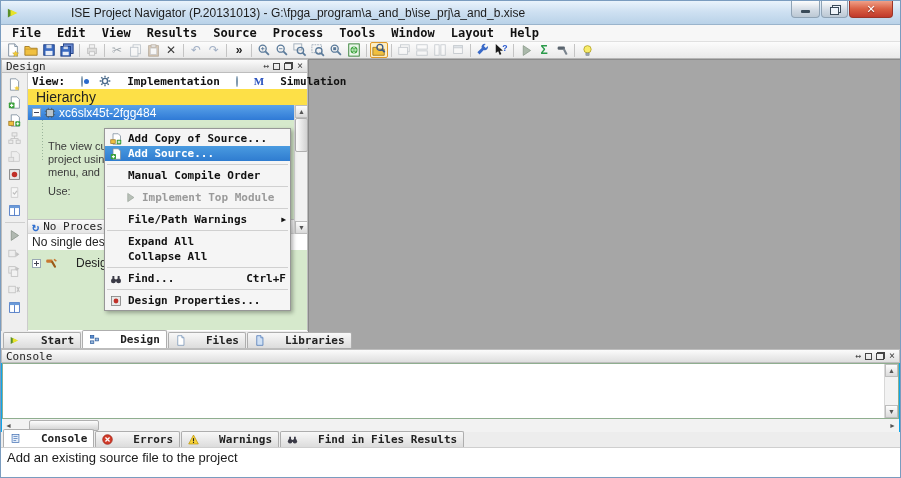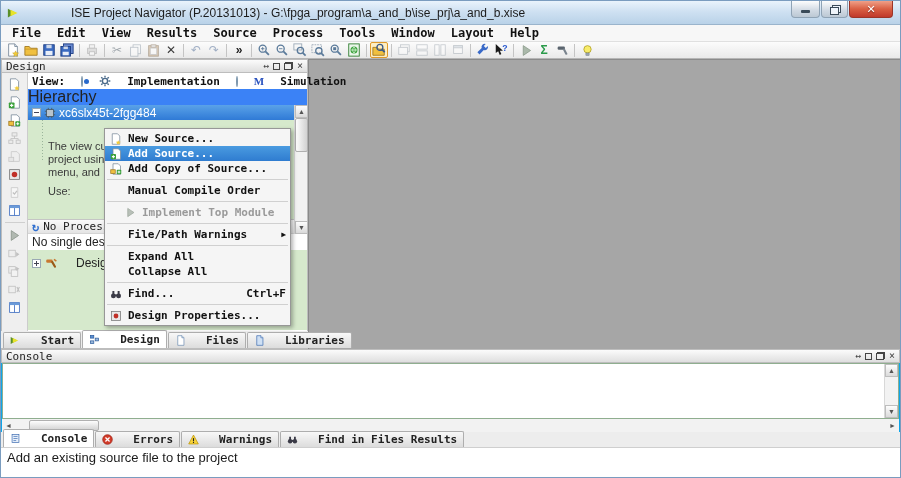--- a/index.html
+++ b/index.html
@@ -65,21 +65,21 @@
   .sq2:after{content:"";position:absolute;left:0;bottom:0;width:6px;height:5px;border:1px solid #444;background:#efefef;}
   .dockbody { position:absolute; left:0; top:14px; width:307px; height:258px; background:#fff; border-left:1px solid #bdbdbd; border-right:1px solid #bdbdbd;}
   .strip { position:absolute; left:0; top:0; width:26px; height:100%; background:#efefef; border-right:1px solid #cccccc; display:flex; flex-direction:column; align-items:center; padding-top:2px; }
   .strip .tbtn { margin:1px 0; }
   .stripsep { width:20px; height:1px; background:#cfcfcf; margin:3px 0; }
   .content { position:absolute; left:26px; top:0; right:0; bottom:0; }
   .viewrow { height:16px; display:flex; align-items:center; gap:16px; padding-left:4px;
     font-family:"DejaVu Sans Mono","Liberation Mono",monospace; font-weight:bold; font-size:11px; color:#111; background:#fff;}
   .radio { width:11px; height:11px; border-radius:50%; border:1px solid #7d97ad; background:radial-gradient(#fff,#dce6ee); position:relative; }
   .radio.sel:before { content:""; position:absolute; left:2px; top:2px; width:5px; height:5px; border-radius:50%; background:#2a6acc; }
-  .hierhdr { height:16px; display:flex; align-items:center; padding-left:0; font-size:16px; color:#222; background:#3b82f6; }
+  .hierhdr { height:16px; display:flex; align-items:center; padding-left:8px; font-size:14px; color:#222; background:#fde047; }
   .devrow { height:15px; margin-right:13px; background:linear-gradient(#5aa2e8,#2f7ad6); display:flex; align-items:center; color:#fff; font-size:12px; gap:3px; padding-left:4px; }
   .expander { width:9px; height:9px; border:1px solid #9aa8b4; background:#fff; position:relative; flex:none;}
   .expander:before { content:""; position:absolute; left:1px; top:3px; width:5px; height:1px; background:#445; }
   .expander.plus:after { content:""; position:absolute; left:3px; top:1px; width:1px; height:5px; background:#445; }
   .greentop { height:99px; margin-right:13px; background:#d6e9cc; position:relative; font-size:11px; color:#3a3a3a; }
   .greentop .tline { position:absolute; left:20px; white-space:nowrap; }
   .vdots { position:absolute; left:14px; top:0; width:1px; height:40px; background:repeating-linear-gradient(#9ab49a 0 1px,transparent 1px 3px); }
   .scrollv { position:absolute; right:0; top:32px; width:13px; height:129px; background:#f2f2f2; border-left:1px solid #d5d5d5; }
   .sarrow { width:13px; height:13px; display:flex; align-items:center; justify-content:center; font-size:7px; color:#555; background:linear-gradient(#fdfdfd,#dadada); border:1px solid #bdbdbd; }
   .sarrow.bot { position:absolute; bottom:0; }
@@ -622,46 +622,37 @@
   </div>
 
   <div class="statusbar">
     <span>Add an existing source file to the project</span>
   </div>
 
   <div class="ctxmenu">
     <div class="mrow">
       <span class="micon">
           <svg width="12" height="12" viewBox="0 0 16 16">
-            <path d="M3 1h7l3 3v11H3z" fill="#fff" stroke="#7a8a9a"></path>
-            <polygon points="11,9.5 12,11.5 14.2,11.7 12.6,13.2 13,15.4 11,14.3 9,15.4 9.4,13.2 7.8,11.7 10,11.5" fill="#f2cc3a"></polygon>
+            <path d="M4 1h7l3 3v11H4z" fill="#fff" stroke="#7a8a9a"></path>
+            <rect x="1" y="9" width="6" height="5" fill="#f0c040" stroke="#a07820"></rect>
+            <rect x="9" y="9" width="6" height="6" fill="#3aa03a" rx="1"></rect>
+            <path d="M12 10.2v3.6M10.2 12h3.6" stroke="#fff" stroke-width="1.3"></path>
           </svg>
         </span>
-      <span>New Source...</span>
+      <span>Add Copy of Source...</span>
     </div>
     <div class="mrow hl">
       <span class="micon">
           <svg width="12" height="12" viewBox="0 0 16 16">
             <path d="M4 1h7l3 3v11H4z" fill="#fff" stroke="#7a8a9a"></path>
             <rect x="1" y="8" width="7" height="7" fill="#3aa03a" rx="1"></rect>
             <path d="M4.5 9.5v4M2.5 11.5h4" stroke="#fff" stroke-width="1.4"></path>
           </svg>
         </span>
       <span>Add Source...</span>
-    </div>
-    <div class="mrow">
-      <span class="micon">
-          <svg width="12" height="12" viewBox="0 0 16 16">
-            <path d="M4 1h7l3 3v11H4z" fill="#fff" stroke="#7a8a9a"></path>
-            <rect x="1" y="9" width="6" height="5" fill="#f0c040" stroke="#a07820"></rect>
-            <rect x="9" y="9" width="6" height="6" fill="#3aa03a" rx="1"></rect>
-            <path d="M12 10.2v3.6M10.2 12h3.6" stroke="#fff" stroke-width="1.3"></path>
-          </svg>
-        </span>
-      <span>Add Copy of Source...</span>
     </div>
     <div class="msep"></div>
     <div class="mrow">
       <span class="micon"></span>
       <span>Manual Compile Order</span>
     </div>
     <div class="msep"></div>
     <div class="mrow dis">
       <span class="micon">
           <svg width="11" height="11" viewBox="0 0 16 16">

